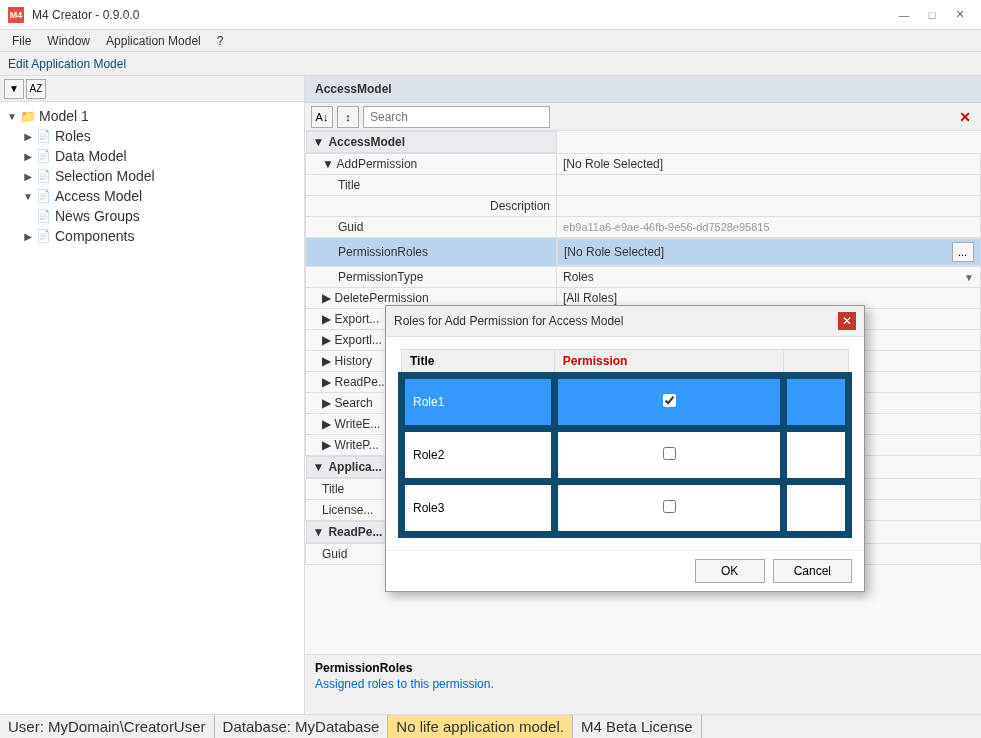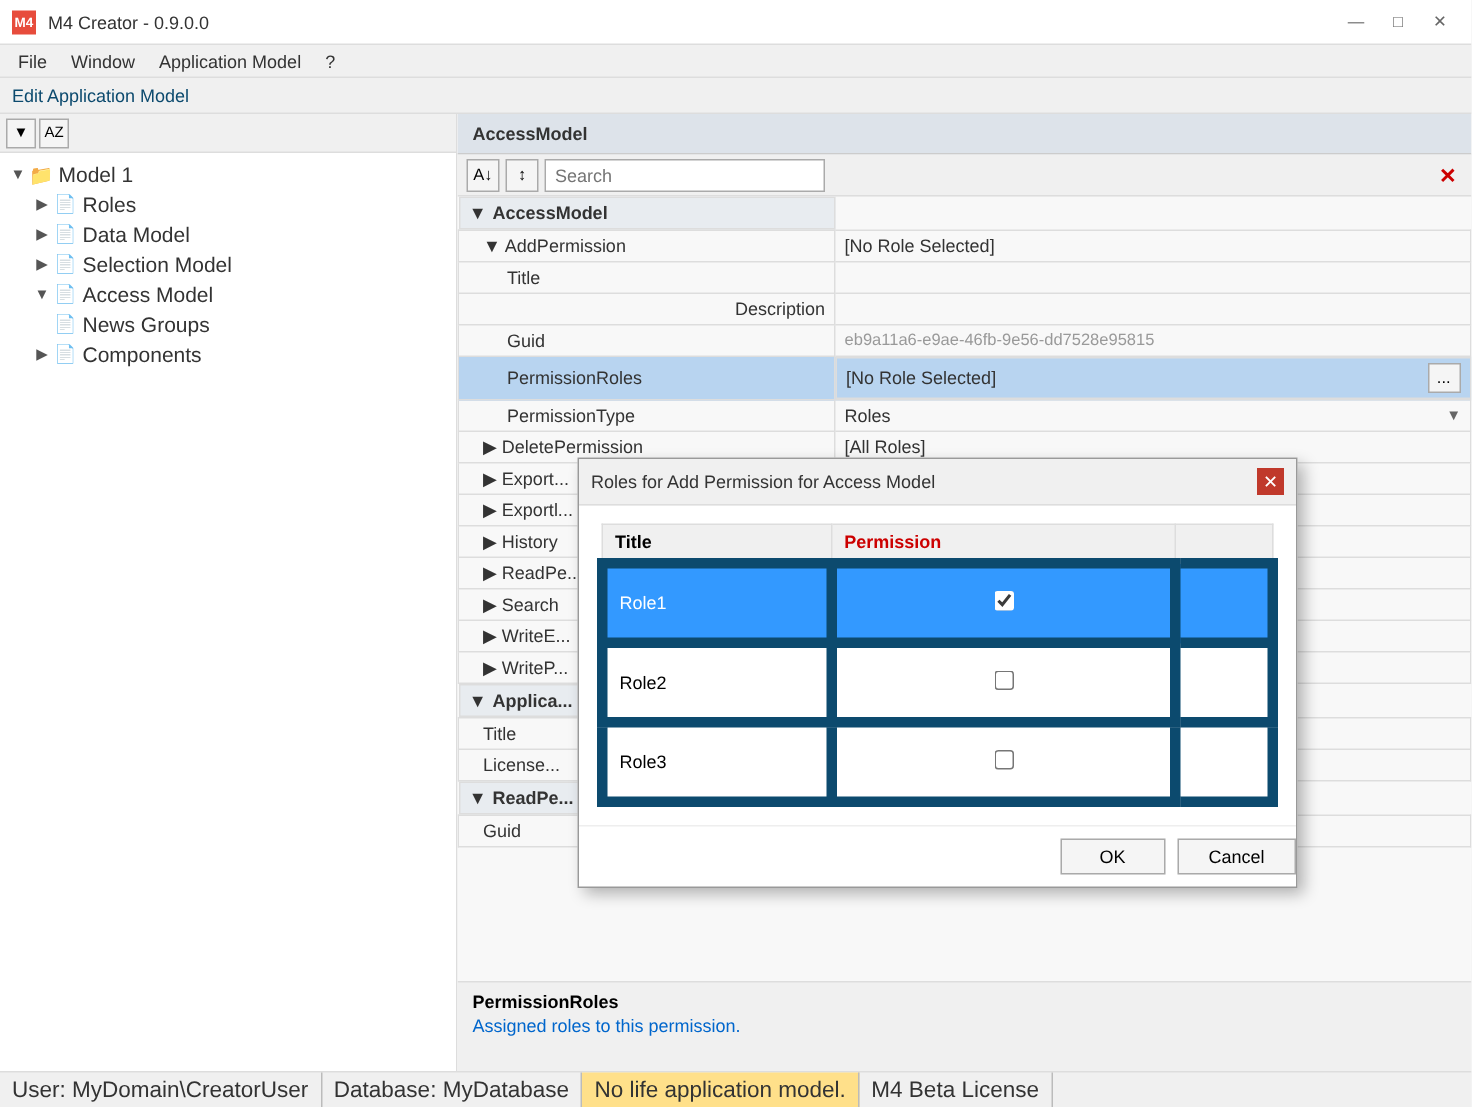--- a/index.html
+++ b/index.html
@@ -73,21 +73,21 @@
     .dialog-title { font-size: 12px; color: #333; font-weight: 500; }
     .dialog-close { width: 18px; height: 18px; background: #c0392b; border: none; cursor: pointer; display: flex; align-items: center; justify-content: center; color: white; font-size: 12px; }
     .dialog-body { padding: 12px; }
     .dialog-table { width: 100%; border-collapse: collapse; }
     .dialog-table th { background: #f0f0f0; border: 1px solid #ddd; padding: 4px 8px; font-size: 12px; text-align: left; }
     .dialog-table th.permission-header { color: #c00; }
     .dialog-table td { border: 7px solid #0c4a6e; padding: 15px 8px; font-size: 12px; }
     .dialog-table tr.row-selected td { background: #3399ff; color: white; }
     .dialog-table tr.row-selected td input[type=checkbox] { accent-color: white; }
     .checkbox-cell { text-align: center; }
-    .dialog-footer { padding: 8px 0; display: flex; justify-content: flex-end; gap: 8px; border-top: 1px solid #eee; }
+    .dialog-footer { padding: 8px 12px; display: flex; justify-content: flex-end; gap: 8px; border-top: 1px solid #eee; }
     .dialog-btn { padding: 4px 20px; font-size: 12px; border: 1px solid #aaa; background: #f5f5f5; cursor: pointer; min-width: 70px; }
 
     .ellipsis-btn { width: 22px; height: 20px; border: 1px solid #aaa; background: #f5f5f5; cursor: pointer; font-size: 11px; display: flex; align-items: center; justify-content: center; margin-left: 4px; }
     .prop-row-highlighted { background: #b8d4f0; }
   </style>
 </head>
 <body>
 
 <div class="title-bar">
   <div class="title-bar-left">

